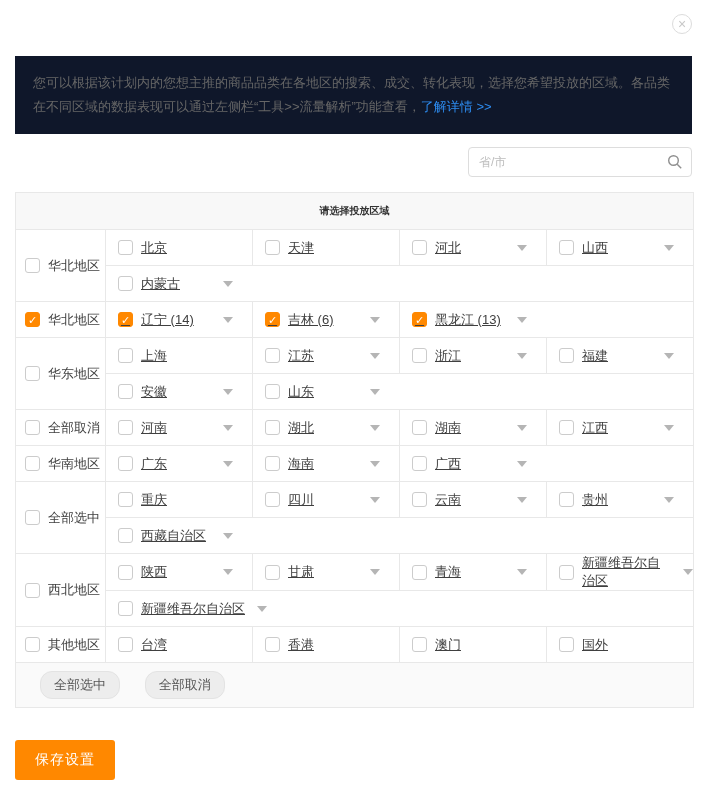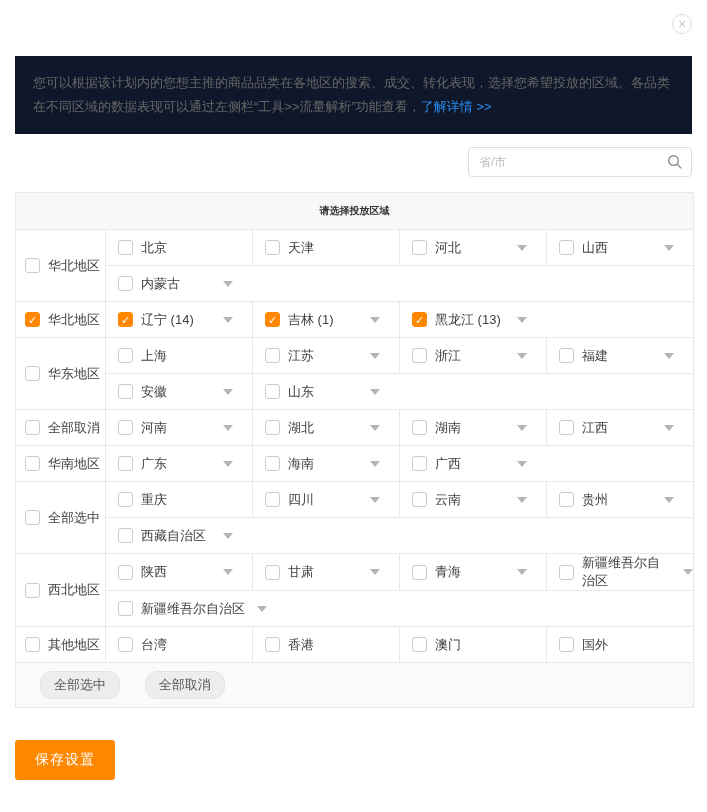--- a/index.html
+++ b/index.html
@@ -49,21 +49,21 @@
     table-layout: fixed;
     font-size: 13px;
   }
   .region-table td { border: 1px solid #e8e8e8; height: 36px; padding: 0; }
   .region-table td.table-header-cell {
     background: #f8f8f8; text-align: center;
     font-weight: bold; color: #333; font-size: 10px; height: 37px;
   }
   .cell-inner { display: flex; align-items: center; }
   td.region-cell .cell-inner { padding-left: 9px; align-items: center; }
-  td.prov-cell .cell-inner { padding-left: 12px; }
+  td.prov-cell .cell-inner { padding-left: 12px; text-decoration: underline; }
 
   .cb {
     flex: none;
     width: 15px; height: 15px;
     border: 1px solid #ccc; border-radius: 3px;
     background: #fff; margin-right: 8px;
     font-size: 11px; line-height: 14px; text-align: center;
     color: #fff; cursor: pointer;
   }
   .cb.checked { background: #ff8800; border-color: #ff8800; }
@@ -187,21 +187,21 @@
           <td class="prov-cell">
             <div class="cell-inner">
               <span class="cb checked">✓</span>
               <span class="prov-label">辽宁 (14)</span>
               <span class="arrow"></span>
             </div>
           </td>
           <td class="prov-cell">
             <div class="cell-inner">
               <span class="cb checked">✓</span>
-              <span class="prov-label">吉林 (1)</span>
+              <span class="prov-label">吉林 (6)</span>
               <span class="arrow"></span>
             </div>
           </td>
           <td colspan="2" class="prov-cell">
             <div class="cell-inner">
               <span class="cb checked">✓</span>
               <span class="prov-label">黑龙江 (13)</span>
               <span class="arrow"></span>
             </div>
           </td>

